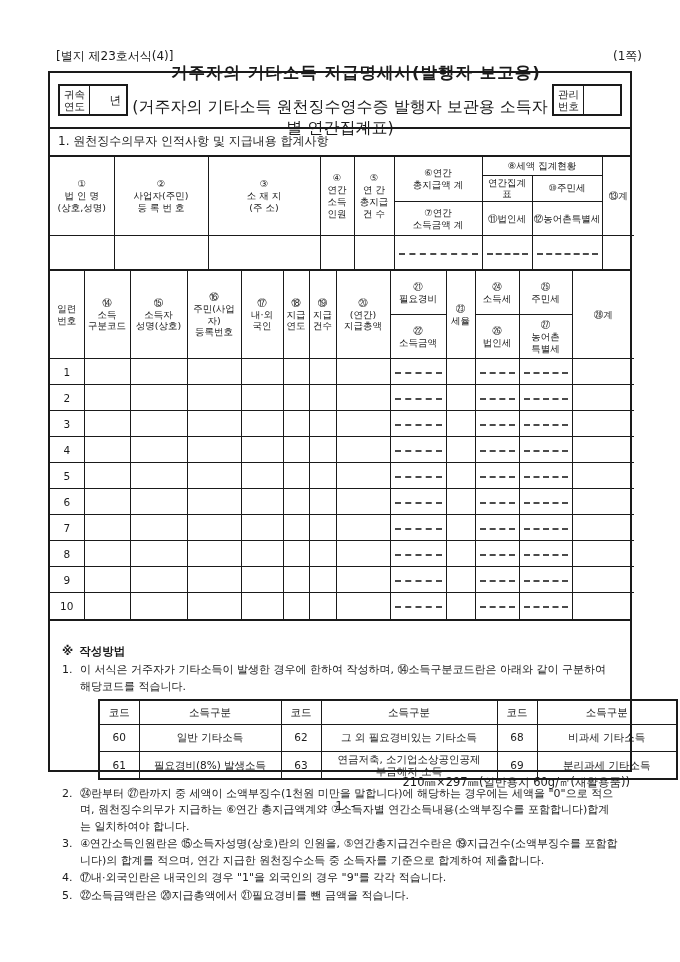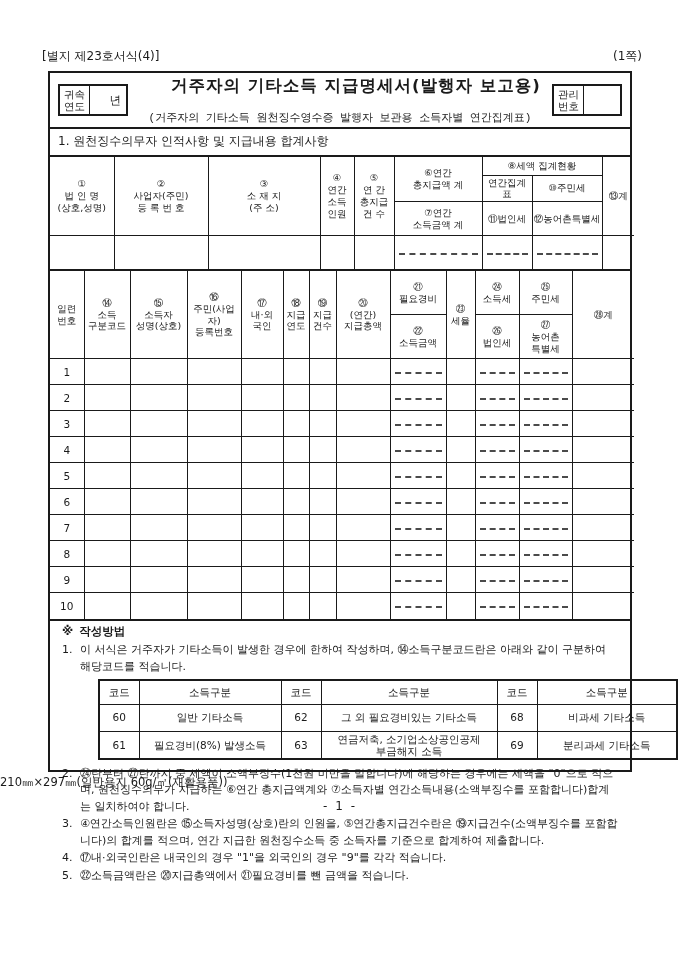--- a/index.html
+++ b/index.html
@@ -2,61 +2,61 @@
 <html><head>
 <meta charset="utf-8">
 <style>
   * { margin:0; padding:0; box-sizing:border-box; }
   body {
     width:680px; height:962px; background:#ffffff; color:#1a1a1a;
     font-family:"DejaVu Sans","Liberation Sans",sans-serif;
     position:relative; overflow:hidden;
   }
   .pre { white-space:pre-line; }
-  .topbar { display:flex; justify-content:space-between; margin:48px 38px 6px 42px; font-size:12px; }
+  .topbar { display:flex; justify-content:space-between; margin:48px 38px 6px 56px; font-size:12px; }
   .formbox { margin:0 48px; border:2px solid #1a1a1a; height:701px; display:flex; flex-direction:column; }
 
   
   .sec-header { height:54px; display:flex; align-items:center; padding:4px 8px; }
   .minibox { border:2px solid #1a1a1a; display:flex; align-items:stretch; background:#fff; }
   .minibox .lbl { font-size:10.5px; line-height:1.15; padding:2px 4px; display:flex; align-items:center; border-right:1px solid #1a1a1a; }
   .minibox .val { width:36px; display:flex; align-items:center; justify-content:flex-end; padding:2px 5px; font-size:11.5px; }
   .titleblock { flex:1; text-align:center; }
   .title { font-size:16.5px; font-weight:bold; letter-spacing:1px;margin-left:32px; }
-  .subtitle { font-size:11px; margin-top:13px;font-family:Liberation Mono, monospace; }
+  .subtitle { font-size:16px; margin-top:13px; }
 
   
   .section { border-top:2px solid #1a1a1a; }
   .sec-heading { font-size:12px; padding:4px 8px 5px 8px; border-bottom:2px solid #1a1a1a; }
 
   table { border-collapse:collapse; table-layout:fixed; width:100%; border:hidden; }
   th, td { border:1px solid #1a1a1a; font-weight:normal; text-align:center; vertical-align:middle; padding:1px; }
   th { font-size:9.5px; line-height:1.25; white-space:pre-line; }
   td { font-size:10.5px; }
 
   .t1 tr.h1 { height:18px; } .t1 tr.h2 { height:22px; } .t1 tr.h3 { height:34px; } .t1 tr.data { height:33px; }
   .t2 tr.hh { height:44px; } .t2 tr.row { height:26px; }
 
   td.dash { position:relative; }
   td.dash::after { content:""; position:absolute; left:4px; right:4px; top:50%; border-top:2px dashed #4a4a4a; }
 
   
-  .notes { flex:1; font-size:11px; line-height:1.5; padding:2px 12px 4px 12px; }
+  .notes { flex:1; font-size:11px; line-height:1.5; padding:22px 12px 4px 12px; }
   .notes-title { font-weight:bold; font-size:11.5px; margin-bottom:2px; }
   .notes-title .mark { margin-right:6px; }
   .note { display:flex; margin-bottom:1px; }
   .note .num { width:18px; flex:none; }
   .note .txt { flex:1; }
   .codetable-wrap { margin:4px 10px 6px 36px; }
   .ct { border:2px solid #1a1a1a; }
   .ct th { font-size:10.5px; height:24px; }
   .ct td { font-size:10.5px; height:27px; white-space:pre-line; line-height:1.15; }
   .ct col.c-code { width:40px; }
 
-  .paper-note { margin:3px 50px 0 0; font-size:11.5px; }
+  .paper-note { text-align:right; margin:3px 50px 0 0; font-size:11.5px; }
   .page-num { text-align:center; margin-top:9px; font-size:12px; letter-spacing:2px; }
 </style>
 </head>
 <body>
 
 <div class="topbar">
   <span>[별지 제23호서식(4)]</span>
   <span>(1쪽)</span>
 </div>
 

